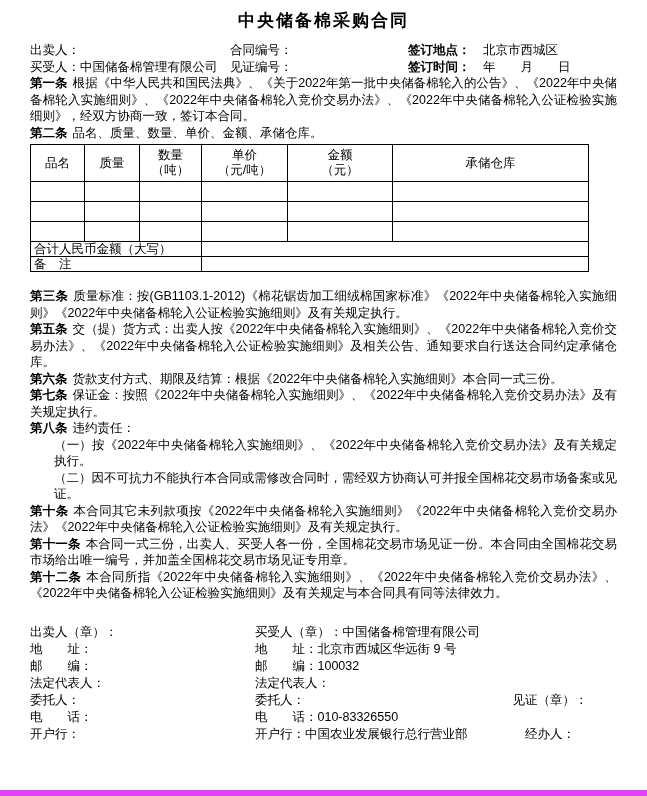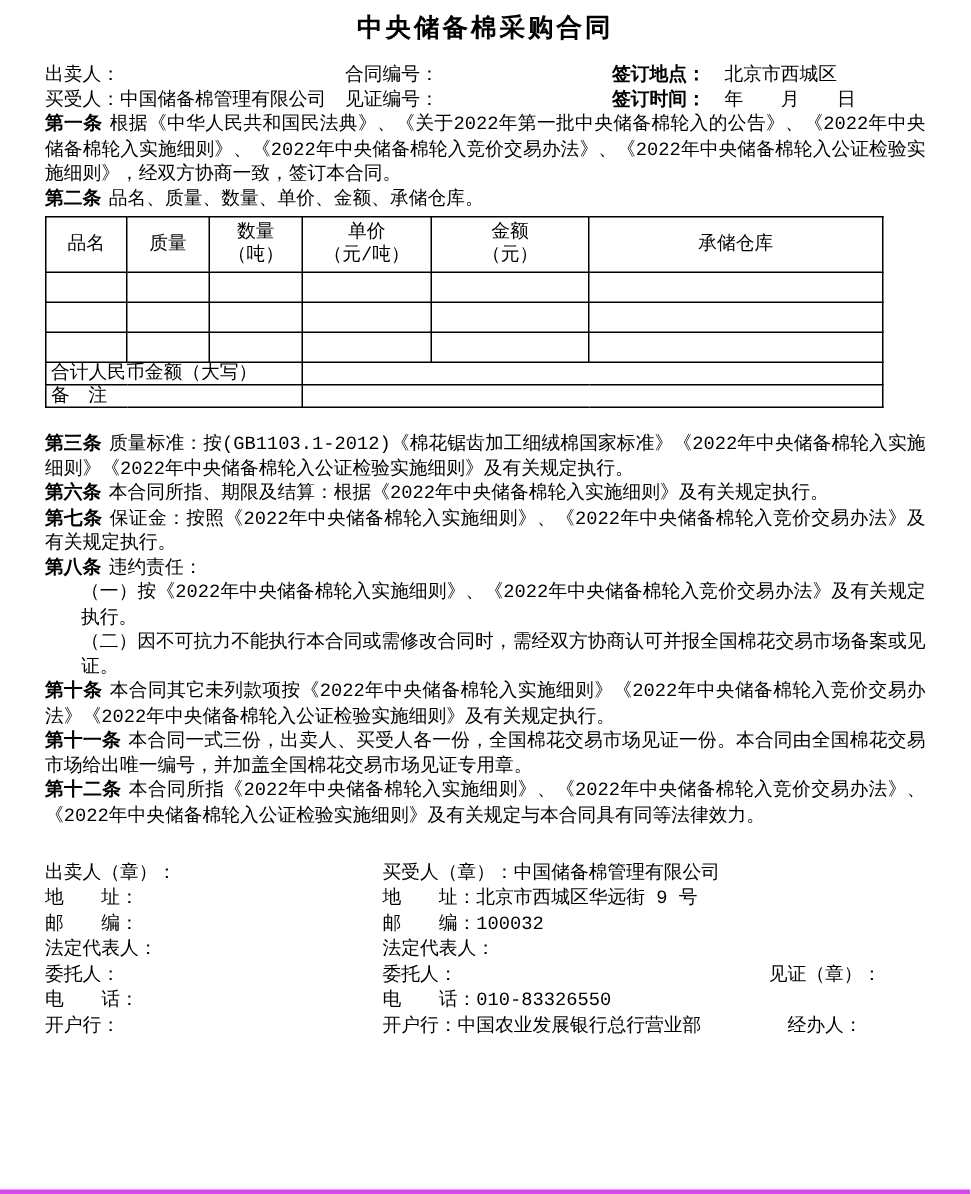--- a/index.html
+++ b/index.html
@@ -3,25 +3,25 @@
 <meta charset="utf-8">
 <style>
   html,body { margin:0; padding:0; background:#ffffff; }
   .page {
     position:relative;
     width:647px; height:796px;
     box-sizing:border-box;
     padding:6px 30px 0 30px;
     background:#ffffff;
     color:#000000;
-    font-family:Liberation Mono, monospace;
+    font-family:Liberation Sans, sans-serif;
     font-size:12.5px;
     line-height:16.5px;
     overflow:hidden;
-    border-bottom:3px solid #d946ef;
+    border-bottom:6px solid #d946ef;
   }
   .title {
     text-align:center;
     font-size:17px;
     font-weight:bold;
     letter-spacing:2px;
     margin:4px 0 10px 0;
     line-height:22px;
   }
   .hdr-row { display:flex; }
@@ -129,21 +129,22 @@
       <td class="short" colspan="3"></td>
     </tr>
     <tr>
       <td class="short lbl" colspan="3">备　注</td>
       <td class="short" colspan="3"></td>
     </tr>
   </tbody>
     </table>
 
   <p class="art"><b>第三条</b><span>质量标准：按(GB1103.1-2012)《棉花锯齿加工细绒棉国家标准》《2022年中央储备棉轮入实施细则》《2022年中央储备棉轮入公证检验实施细则》及有关规定执行。</span></p>
-  <p class="art"><b>第六条</b><span>本合同所指、期限及结算：根据《2022年中央储备棉轮入实施细则》及有关规定执行。</span></p>
+  <p class="art"><b>第五条</b><span>交（提）货方式：出卖人按《2022年中央储备棉轮入实施细则》、《2022年中央储备棉轮入竞价交易办法》、《2022年中央储备棉轮入公证检验实施细则》及相关公告、通知要求自行送达合同约定承储仓库。</span></p>
+  <p class="art"><b>第六条</b><span>货款支付方式、期限及结算：根据《2022年中央储备棉轮入实施细则》本合同一式三份。</span></p>
   <p class="art"><b>第七条</b><span>保证金：按照《2022年中央储备棉轮入实施细则》、《2022年中央储备棉轮入竞价交易办法》及有关规定执行。</span></p>
   <p class="art"><b>第八条</b><span>违约责任：</span></p>
   <p class="sub">（一）按《2022年中央储备棉轮入实施细则》、《2022年中央储备棉轮入竞价交易办法》及有关规定执行。</p>
   <p class="sub">（二）因不可抗力不能执行本合同或需修改合同时，需经双方协商认可并报全国棉花交易市场备案或见证。</p>
   <p class="art"><b>第十条</b><span>本合同其它未列款项按《2022年中央储备棉轮入实施细则》《2022年中央储备棉轮入竞价交易办法》《2022年中央储备棉轮入公证检验实施细则》及有关规定执行。</span></p>
   <p class="art"><b>第十一条</b><span>本合同一式三份，出卖人、买受人各一份，全国棉花交易市场见证一份。本合同由全国棉花交易市场给出唯一编号，并加盖全国棉花交易市场见证专用章。</span></p>
   <p class="art"><b>第十二条</b><span>本合同所指《2022年中央储备棉轮入实施细则》、《2022年中央储备棉轮入竞价交易办法》、《2022年中央储备棉轮入公证检验实施细则》及有关规定与本合同具有同等法律效力。</span></p>
 
   <div class="sig">
     <div class="sig-row">

